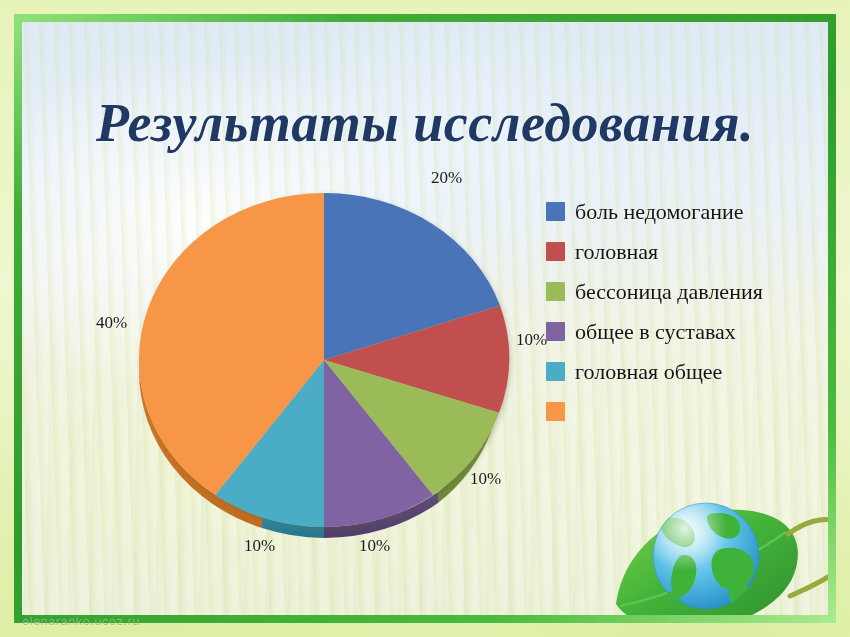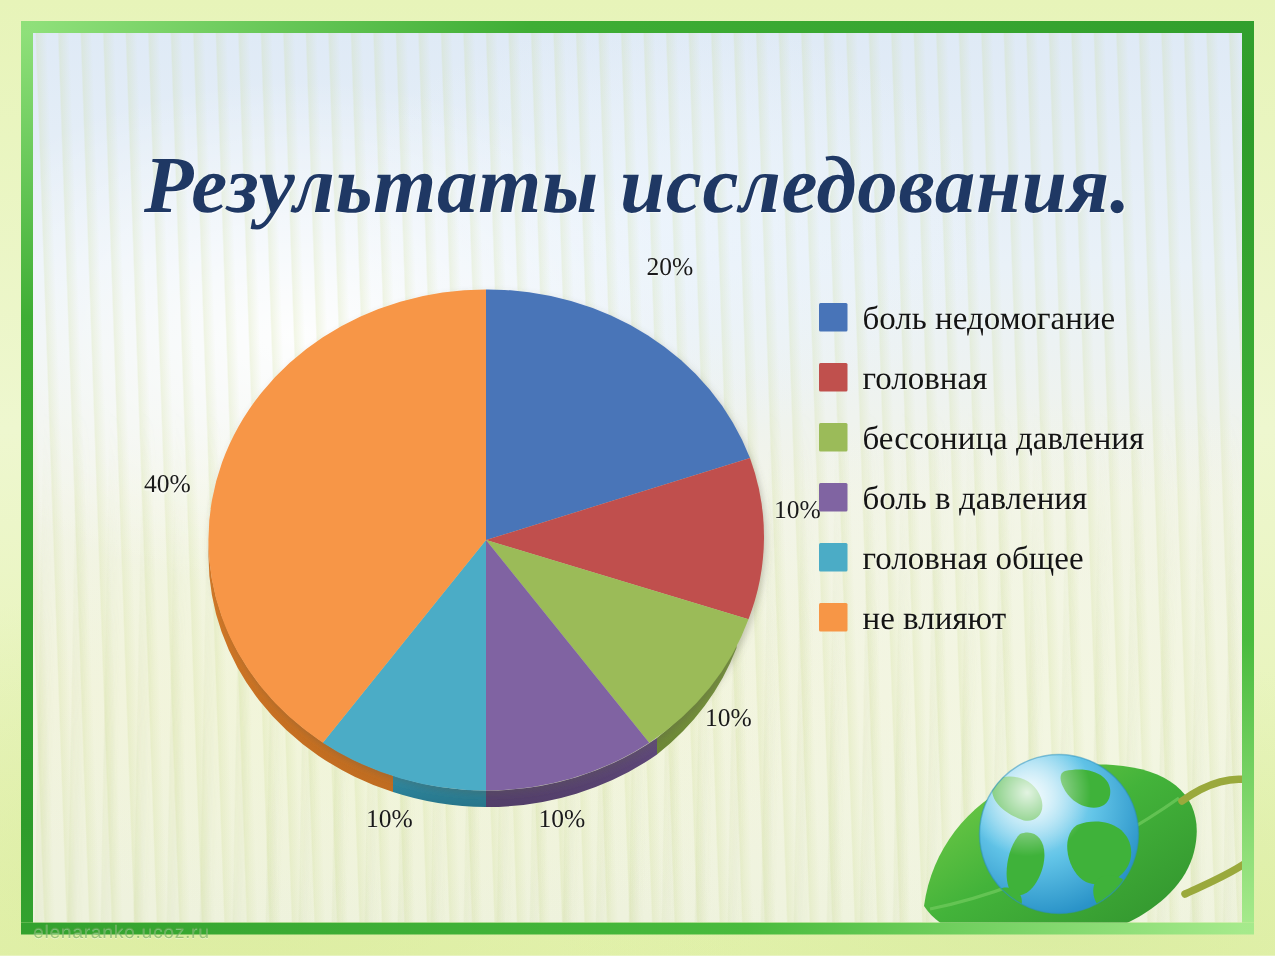--- a/index.html
+++ b/index.html
@@ -179,29 +179,28 @@
       <div class="legend-row">
         <span class="swatch" style="background:#c0504d"></span>
         <span class="legend-label">головная</span>
       </div>
       <div class="legend-row">
         <span class="swatch" style="background:#9bbb59"></span>
         <span class="legend-label">бессоница давления</span>
       </div>
       <div class="legend-row">
         <span class="swatch" style="background:#8064a2"></span>
-        <span class="legend-label">боль в давления</span>
+        <span class="legend-label">общее в суставах</span>
       </div>
       <div class="legend-row">
         <span class="swatch" style="background:#4bacc6"></span>
         <span class="legend-label">головная общее</span>
       </div>
       <div class="legend-row">
         <span class="swatch" style="background:#f79646"></span>
-        <span class="legend-label">не влияют</span>
       </div>
     </div>
 
     <div id="eco">
       <svg viewBox="0 0 250 162" width="250" height="162">
         <defs>
           <linearGradient id="leafG" x1="0" y1="0" x2="1" y2="1">
             <stop offset="0" stop-color="#7ed04a"></stop>
             <stop offset="0.45" stop-color="#43b33a"></stop>
             <stop offset="1" stop-color="#2f8f2c"></stop>

